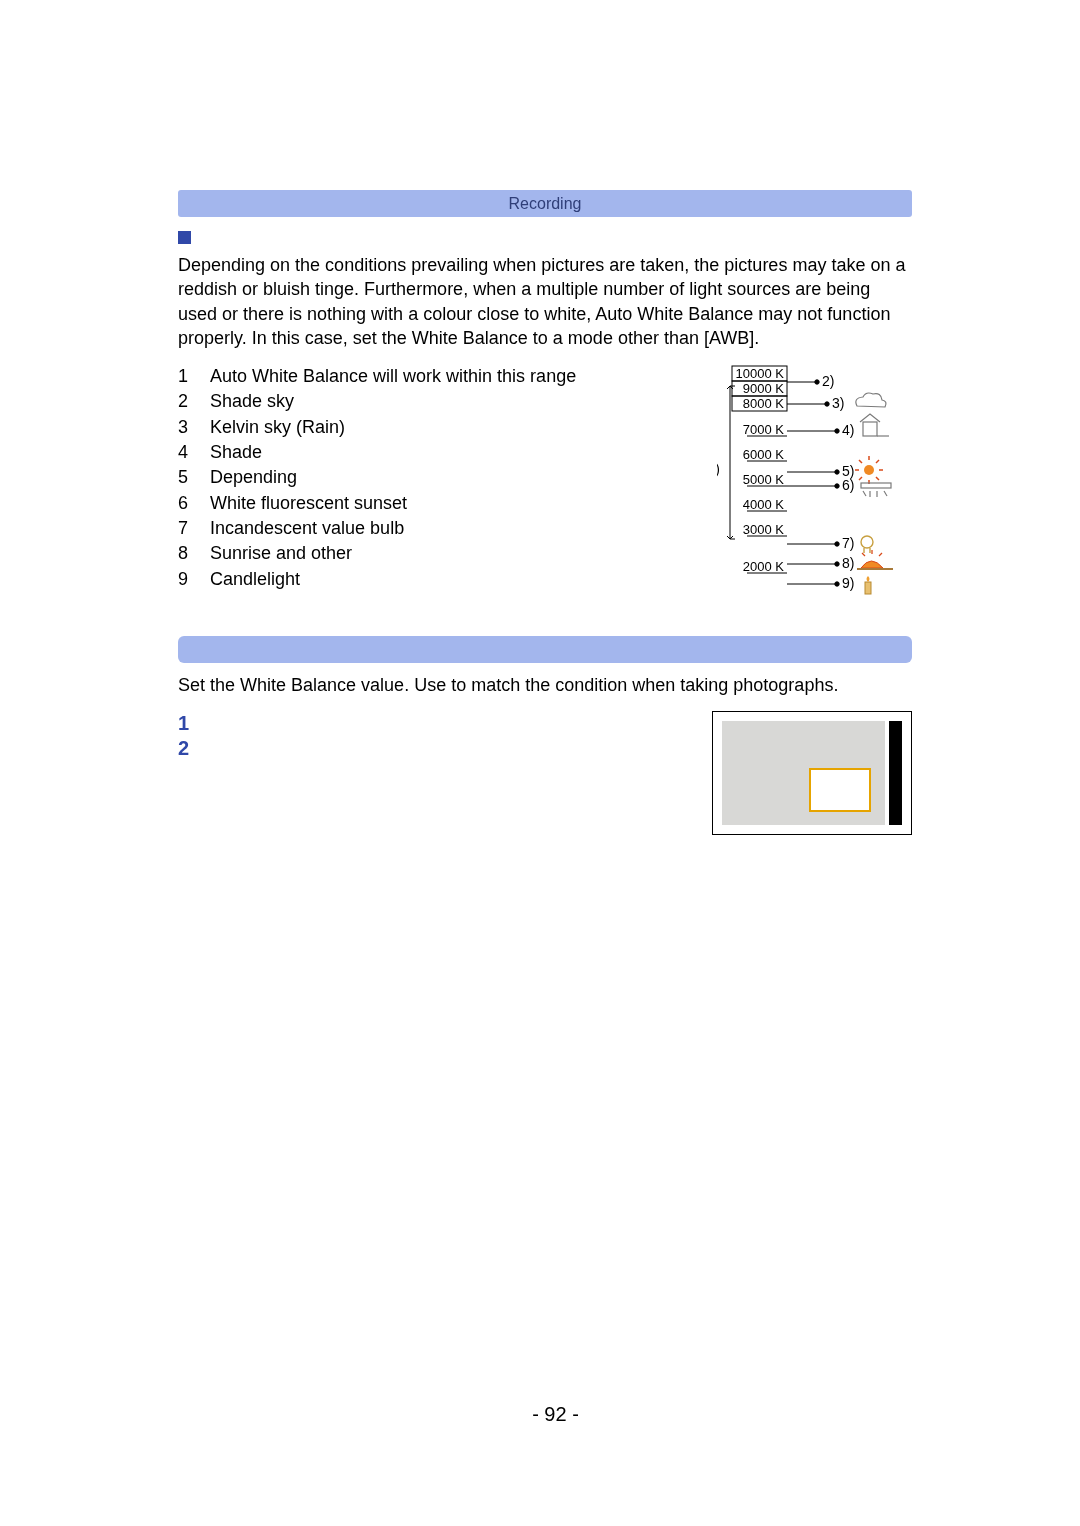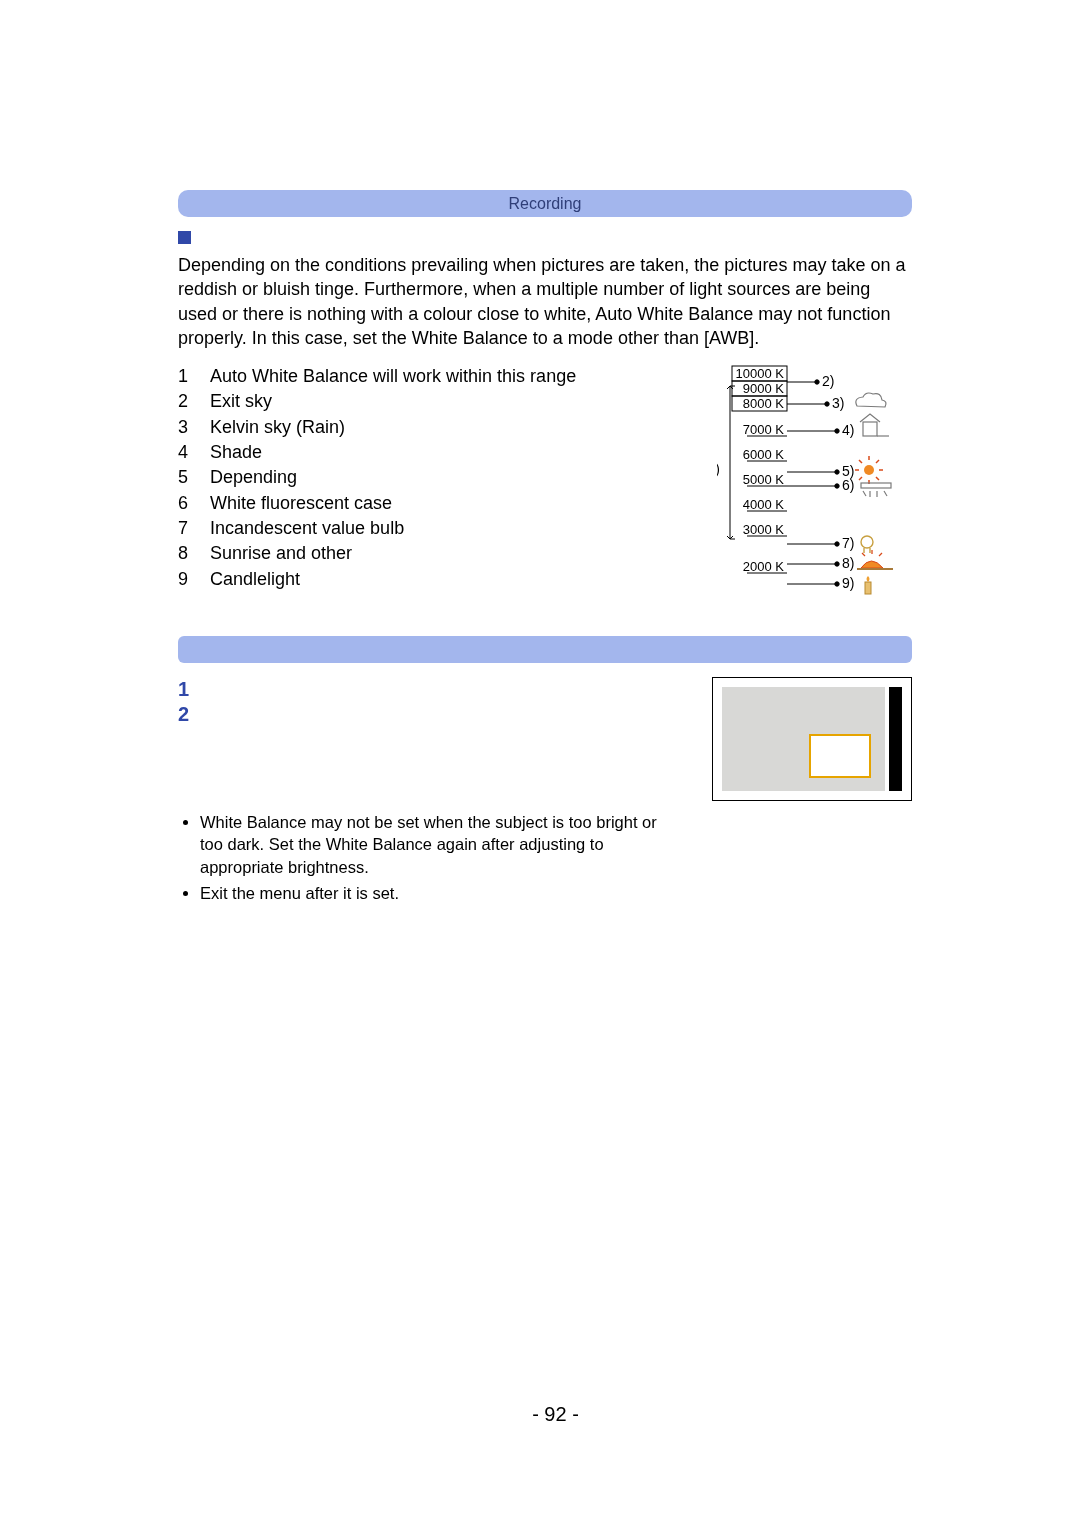--- a/index.html
+++ b/index.html
@@ -10,21 +10,21 @@
     font-size:18px;
     color:#000;
     position:relative;
   }
   .page{
     padding:190px 168px 0 178px;
   }
   .header-bar{
     background:#a3b6ed;
     height:27px;
-    border-radius:10px;
+    border-radius:3px;
     display:flex;
     align-items:center;
     justify-content:center;
     color:#2f3e78;
     font-size:16px;
     margin-bottom:14px;
   }
   .square-bullet{
     width:13px;height:13px;background:#3048a8;display:inline-block;margin-bottom:4px;
   }
@@ -78,37 +78,37 @@
   <div class="cols">
     <div class="col-left">
       <table class="list-table">
         <tbody>
             <tr>
               <td class="num">1</td>
               <td>Auto White Balance will work within this range</td>
             </tr>
         <tr>
               <td class="num">2</td>
-              <td>Exit sky</td>
+              <td>Shade sky</td>
             </tr>
         <tr>
               <td class="num">3</td>
               <td>Kelvin sky (Rain)</td>
             </tr>
         <tr>
               <td class="num">4</td>
               <td>Shade</td>
             </tr>
         <tr>
               <td class="num">5</td>
               <td>Depending</td>
             </tr>
         <tr>
               <td class="num">6</td>
-              <td>White fluorescent case</td>
+              <td>White fluorescent sunset</td>
             </tr>
         <tr>
               <td class="num">7</td>
               <td>Incandescent value bulb</td>
             </tr>
         <tr>
               <td class="num">8</td>
               <td>Sunrise and other</td>
             </tr>
         <tr>
@@ -233,38 +233,33 @@
         <g>
           <rect x="148" y="218" width="6" height="12" fill="#e8c070" stroke="#b88a30"></rect>
           <path d="M151 212 q3 3 0 6 q-3 -3 0 -6" fill="#f0a030"></path>
         </g>
       </svg>
     </div>
   </div>
 
   <div class="sub-bar"></div>
 
+  <div class="setline">Set the White Balance value. Use to match the condition when taking photographs.</div>
 
   <div class="steps">
     <div class="step-nums">
       <div>1</div>
       <div>2</div>
     </div>
     <div style="flex:1"></div>
     <div class="step-right">
       <div class="lcd">
         <div class="lcd-grey"></div>
         <div class="lcd-blackbar"></div>
         <div class="lcd-yellow"></div>
       </div>
     </div>
   </div>
 
-  <div class="notes">
-    <ul>
-      <li>White Balance may not be set when the subject is too bright or too dark. Set the White Balance again after adjusting to appropriate brightness.</li>
-      <li>Exit the menu after it is set.</li>
-    </ul>
-  </div>
 
 </div>
 
 <div class="page-number">- 92 -</div>
 
 </body></html>

